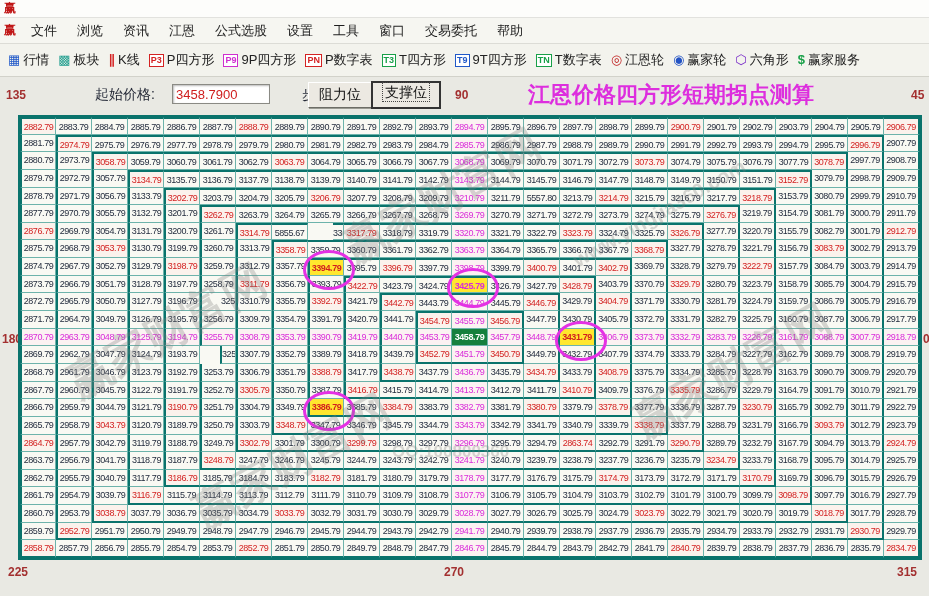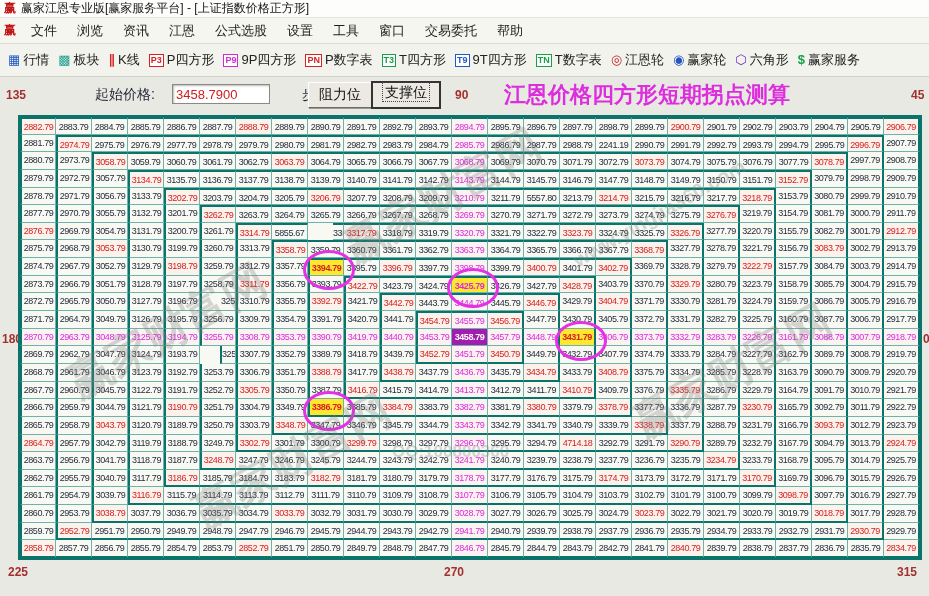--- a/index.html
+++ b/index.html
@@ -30,46 +30,45 @@
          background:#fff;box-shadow:inset 1px 1px 2px #ccc;display:flex;align-items:center;}
   .swatch{width:18px;height:11px;margin-left:3px;}
   .combo-arrow{position:absolute;right:1px;top:1px;bottom:1px;width:17px;background:#ece9e2;
                border:1px solid #fff;border-right-color:#777;border-bottom-color:#777;
                font-size:8px;color:#333;display:flex;align-items:center;justify-content:center;}
   .btn{position:absolute;top:4px;height:24px;background:#ece9e2;border:1px solid #fff;
        border-right-color:#6d6d66;border-bottom-color:#6d6d66;box-shadow:1px 1px 0 #9a9a92;
        font-size:14px;color:#111;text-align:center;line-height:22px;padding:0 10px;}
   .btn.default{border:2px solid #333;box-shadow:none;line-height:19px;}
   .btn.default .focusdots{outline:1px dotted #444;display:block;line-height:18px;padding:0 2px;}
-  .heading{position:absolute;left:504px;top:2px;width:300px;font-size:22px;font-weight:bold;
+  .heading{position:absolute;left:528px;top:2px;width:300px;font-size:22px;font-weight:bold;
            color:#dd2ede;letter-spacing:0px;white-space:nowrap;}
   
   .gridwrap{position:absolute;left:18px;top:115px;width:904px;height:445px;background:#f9f9f3;
             border:2px solid #0a736c;box-sizing:border-box;}
   .ggrid{display:grid;width:100%;height:100%;grid-template-columns:repeat(25,1fr);
          grid-template-rows:repeat(25,1fr);}
   .cell{box-sizing:border-box;border-right:1px solid #6db3ab;border-bottom:1px solid #6db3ab;
         font-size:9px;color:#232c3e;overflow:hidden;white-space:nowrap;text-align:center;
         line-height:16px;letter-spacing:-0.4px;background:#f9f9f3;}
   .cell.red{color:#d21f1f;background:#fbf2ec;}
   .cell.magenta{color:#d92bd9;background:#fbf2f2;}
-  .cell.center{background:#a21caf;color:#fff;font-weight:bold;}
+  .cell.center{background:#15803d;color:#fff;font-weight:bold;}
   .cell.yellow{background:#ffe72e;font-weight:bold;}
   .circle{position:absolute;width:46px;height:34px;border:3px solid #e431e4;border-radius:50%;
           pointer-events:none;}
   .wmark{position:absolute;color:rgba(125,125,125,0.30);pointer-events:none;white-space:nowrap;
          font-weight:bold;}
   .bottomlabels .corner{top:565px;}
 </style>
 </head>
 <body>
 
 <div class="titlebar">
   <span class="applogo">赢</span>
-  <span class="apptitle">赢家江恩专业版[赢家服务平台] - [上证指数价格正方形]</span>
 </div>
 
 <div class="menubar">
   <span class="applogo">赢</span>
   <span style="display:flex;">
       <span class="mitem">文件</span>
       <span class="mitem">浏览</span>
       <span class="mitem">资讯</span>
       <span class="mitem">江恩</span>
       <span class="mitem">公式选股</span>
@@ -193,21 +192,21 @@
       <div class="cell" style="border-top: 2px solid rgb(10, 115, 108);">2979.79</div>
       <div class="cell" style="border-top: 2px solid rgb(10, 115, 108);">2980.79</div>
       <div class="cell" style="border-top: 2px solid rgb(10, 115, 108);">2981.79</div>
       <div class="cell" style="border-top: 2px solid rgb(10, 115, 108);">2982.79</div>
       <div class="cell" style="border-top: 2px solid rgb(10, 115, 108);">2983.79</div>
       <div class="cell" style="border-top: 2px solid rgb(10, 115, 108);">2984.79</div>
       <div class="cell magenta" style="border-top: 2px solid rgb(10, 115, 108);">2985.79</div>
       <div class="cell" style="border-top: 2px solid rgb(10, 115, 108);">2986.79</div>
       <div class="cell" style="border-top: 2px solid rgb(10, 115, 108);">2987.79</div>
       <div class="cell" style="border-top: 2px solid rgb(10, 115, 108);">2988.79</div>
-      <div class="cell" style="border-top: 2px solid rgb(10, 115, 108);">2241.19</div>
+      <div class="cell" style="border-top: 2px solid rgb(10, 115, 108);">2989.79</div>
       <div class="cell" style="border-top: 2px solid rgb(10, 115, 108);">2990.79</div>
       <div class="cell" style="border-top: 2px solid rgb(10, 115, 108);">2991.79</div>
       <div class="cell" style="border-top: 2px solid rgb(10, 115, 108);">2992.79</div>
       <div class="cell" style="border-top: 2px solid rgb(10, 115, 108);">2993.79</div>
       <div class="cell" style="border-top: 2px solid rgb(10, 115, 108);">2994.79</div>
       <div class="cell" style="border-top: 2px solid rgb(10, 115, 108);">2995.79</div>
       <div class="cell red" style="border-top: 2px solid rgb(10, 115, 108); border-right: 2px solid rgb(10, 115, 108);">2996.79</div>
       <div class="cell" style="border-right: 2px solid rgb(10, 115, 108);">2907.79</div>
       <div class="cell" style="border-left: 2px solid rgb(10, 115, 108);">2880.79</div>
       <div class="cell" style="border-left: 2px solid rgb(10, 115, 108);">2973.79</div>
@@ -617,21 +616,21 @@
       <div class="cell" style="border-left: 2px solid rgb(10, 115, 108);">3249.79</div>
       <div class="cell red" style="border-bottom: 2px solid rgb(10, 115, 108); border-left: 2px solid rgb(10, 115, 108);">3302.79</div>
       <div class="cell" style="border-bottom: 2px solid rgb(10, 115, 108);">3301.79</div>
       <div class="cell" style="border-bottom: 2px solid rgb(10, 115, 108);">3300.79</div>
       <div class="cell red" style="border-bottom: 2px solid rgb(10, 115, 108);">3299.79</div>
       <div class="cell" style="border-bottom: 2px solid rgb(10, 115, 108);">3298.79</div>
       <div class="cell" style="border-bottom: 2px solid rgb(10, 115, 108);">3297.79</div>
       <div class="cell magenta" style="border-bottom: 2px solid rgb(10, 115, 108);">3296.79</div>
       <div class="cell" style="border-bottom: 2px solid rgb(10, 115, 108);">3295.79</div>
       <div class="cell" style="border-bottom: 2px solid rgb(10, 115, 108);">3294.79</div>
-      <div class="cell red" style="border-bottom: 2px solid rgb(10, 115, 108);">4714.18</div>
+      <div class="cell red" style="border-bottom: 2px solid rgb(10, 115, 108);">2863.74</div>
       <div class="cell" style="border-bottom: 2px solid rgb(10, 115, 108);">3292.79</div>
       <div class="cell" style="border-bottom: 2px solid rgb(10, 115, 108);">3291.79</div>
       <div class="cell red" style="border-bottom: 2px solid rgb(10, 115, 108); border-right: 2px solid rgb(10, 115, 108);">3290.79</div>
       <div class="cell" style="border-right: 2px solid rgb(10, 115, 108);">3289.79</div>
       <div class="cell" style="border-right: 2px solid rgb(10, 115, 108);">3232.79</div>
       <div class="cell" style="border-right: 2px solid rgb(10, 115, 108);">3167.79</div>
       <div class="cell" style="border-right: 2px solid rgb(10, 115, 108);">3094.79</div>
       <div class="cell" style="border-right: 2px solid rgb(10, 115, 108);">3013.79</div>
       <div class="cell red" style="border-right: 2px solid rgb(10, 115, 108);">2924.79</div>
       <div class="cell" style="border-left: 2px solid rgb(10, 115, 108);">2863.79</div>

